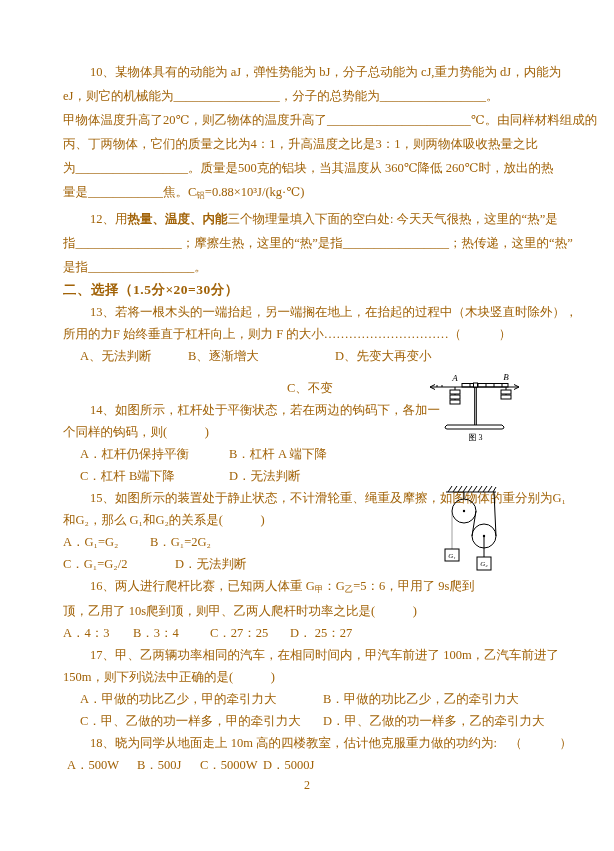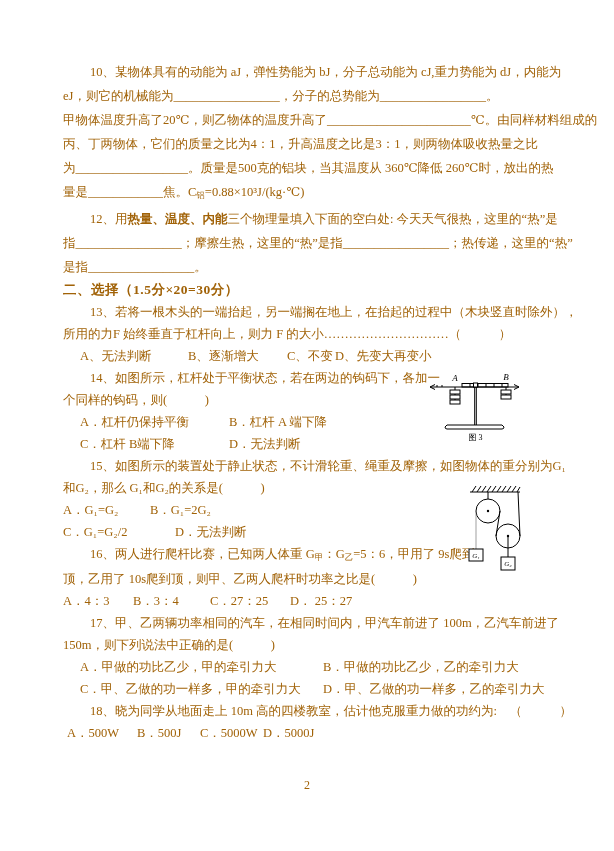--- a/index.html
+++ b/index.html
@@ -20,21 +20,21 @@
   .fill .ln{line-height:24px;}
   .sel .ln{line-height:22px;}
   .sect{font-weight:bold;line-height:22px;margin:0;font-size:13.5px;letter-spacing:0.5px;}
   .ind2{text-indent:27px;}
   .b{font-weight:bold;}
   .sub{font-size:8.5px;vertical-align:-2px;}
   .row{display:flex;}
   .row span{display:inline-block;white-space:nowrap;}
   .pl17{padding-left:17px;}
   .pl4{padding-left:4px;}
-  .w48{width:48px;}  .w63{width:63px;}  .w70{width:70px;}
+  .w48{width:48px;margin-top:32px;}  .w63{width:63px;}  .w70{width:70px;}
   .w77{width:77px;}  .w80{width:80px;}  .w87{width:87px;}
   .w99{width:99px;}  .w108{width:108px;}.w112{width:112px;}
   .w149{width:149px;}.w243{width:243px;}
   .figure{position:absolute;}
   .figure svg{display:block;}
   .fig-line{stroke:#000;stroke-width:1;fill:none;}
   .fig-thin{stroke:#777;stroke-width:0.7;fill:none;}
   .fig-box{stroke:#000;stroke-width:1;fill:#fff;}
   .fig-label{font-family:"Liberation Serif","DejaVu Serif",serif;fill:#000;}
   .pagenum{
@@ -156,21 +156,21 @@
       <rect class="fig-box" x="78" y="23" width="10" height="4"></rect>
 
       <rect class="fig-box" x="50.5" y="11" width="4" height="4"></rect>
       <line class="fig-line" x1="51.7" y1="15" x2="51.7" y2="53"></line>
       <line class="fig-line" x1="53.3" y1="15" x2="53.3" y2="53"></line>
       <path class="fig-line" d="M24,57 Q22,57 22,55 L24,53 L79,53 L81,55 Q81,57 79,57 Z"></path>
       <text class="fig-label" x="52.5" y="68" font-size="8" text-anchor="middle">图 3</text>
     </svg>
   </div>
 
-  <div class="figure" style="left:452px;top:482px;">
+  <div class="figure" style="left:428px;top:482px;">
     <svg width="115" height="95" viewBox="0 0 115 95">
 
       <line class="fig-line" x1="18" y1="10" x2="68" y2="10"></line>
       <g class="fig-line">
         <line x1="20" y1="10" x2="24" y2="4"></line>
           <line x1="25" y1="10" x2="29" y2="4"></line>
         <line x1="30" y1="10" x2="34" y2="4"></line>
           <line x1="35" y1="10" x2="39" y2="4"></line>
         <line x1="40" y1="10" x2="44" y2="4"></line>
           <line x1="45" y1="10" x2="49" y2="4"></line>

